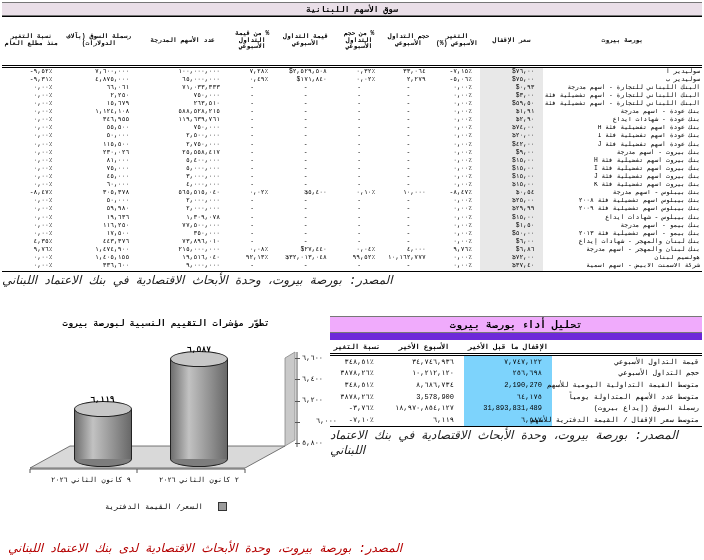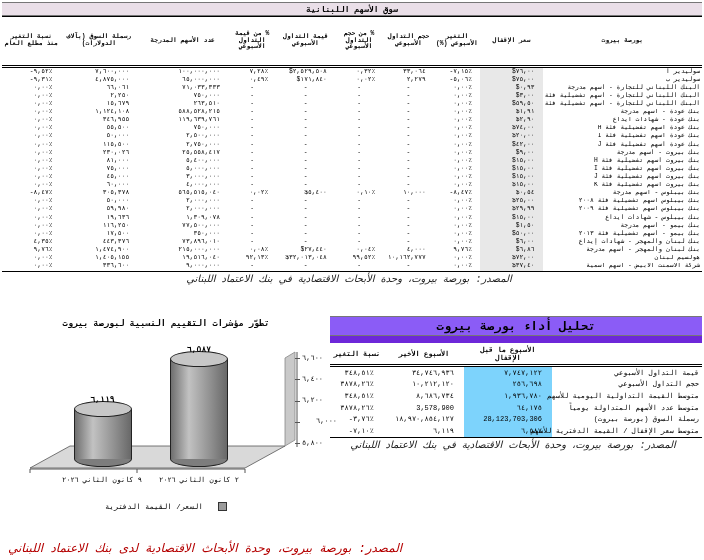--- a/index.html
+++ b/index.html
@@ -12,21 +12,21 @@
   table{border-collapse:collapse;table-layout:fixed;}
   .market table{width:700px;direction:rtl;font-size:6.3px;line-height:1.1;}
   .market th{font-weight:bold;text-align:center;vertical-align:middle;padding:2px 1px;
              border-top:1.5px solid #000;border-bottom:3px double #000;background:#fff;height:44px;}
   .market td{padding:0.6px 2px;white-space:nowrap;overflow:hidden;}
   .market tr.last td{border-bottom:1.5px solid #000;}
   td.name{text-align:right;}
   td.num{direction:ltr;text-align:right;padding-left:2px;padding-right:8px;}
   td.num.dash{text-align:center;padding-right:2px;}
   td.price{background:#e8e8e8;}
-  .src{direction:rtl;text-align:center;font-style:italic;font-size:10px;color:#222;
+  .src{direction:rtl;text-align:left;font-style:italic;font-size:12px;color:#222;
        padding:1.5px 6px 0 0;}
   
   .chartwrap{position:absolute;left:6px;top:316px;width:336px;height:206px;}
   .ctitle{position:absolute;top:2px;left:0;width:320px;text-align:center;font-weight:bold;
           font-size:8.6px;direction:rtl;}
   .plot{position:absolute;left:0;top:0;width:336px;height:206px;}
   .plot svg{position:absolute;left:0;top:0;z-index:1;}
   .cyl{position:absolute;z-index:2;}
   .cyl-body{position:absolute;left:0;right:0;top:0;bottom:0;
             background:linear-gradient(90deg,#6f6f6f 0%,#c2c2c2 32%,#8e8e8e 72%,#686868 100%);
@@ -40,21 +40,21 @@
   .ytick{position:absolute;left:296px;width:38px;font-size:7px;direction:ltr;z-index:3;}
   .ytickmark{position:absolute;left:289px;width:5px;height:1px;background:#555;z-index:3;}
   .xlabel{position:absolute;width:116px;text-align:center;font-size:7px;direction:rtl;z-index:3;}
   .legend{position:absolute;left:60px;top:186px;width:200px;display:flex;flex-direction:row-reverse;
           justify-content:center;align-items:center;gap:15px;font-size:7.4px;direction:ltr;z-index:3;}
   .legend-swatch{display:inline-block;width:7px;height:7px;background:#9a9a9a;border:1px solid #333;}
   .chart-src{position:absolute;left:8px;top:541px;font-style:italic;font-size:12px;
              color:#b40000;direction:rtl;}
   
   .perf{position:absolute;left:330px;top:316px;width:372px;}
-  .perf .tbar{background:#8b5cf6;font-size:12px;}
+  .perf .tbar{background:#f0abfc;font-size:10px;}
   .perf table{width:372px;direction:rtl;font-size:7px;}
   .perf th{font-weight:bold;text-align:center;padding:2.5px 2px;border-top:7px solid #6d28d9;
            border-bottom:3px double #000;}
   .perf td{padding:1.8px 3px;white-space:nowrap;}
   .perf td.lbl{text-align:right;}
   .perf td.num{direction:ltr;text-align:right;padding-right:10px;}
   .perf td.prev{background:#7dd3fc;}
   .perf tr.last td{border-bottom:1.5px solid #000;}
 </style>
 </head>
@@ -441,21 +441,21 @@
           <div class="cyl-top"></div>
         </div>
         <div class="bar-label" style="left: 163px; top: 29.3813px;">٦,٥٨٧</div>
         <div class="xlabel" style="left: 135px; top: 160px;">٢ كانون الثاني ٢٠٢٦</div>
         <div class="cyl" style="left: 67.5px; top: 93.1063px; width: 58px; height: 49.8937px;">
           <div class="cyl-bot"></div>
           <div class="cyl-body"></div>
           <div class="cyl-top"></div>
         </div>
         <div class="bar-label" style="left: 66.5px; top: 79.1063px;">٦,١١٩</div>
-        <div class="xlabel" style="left: 38px; top: 160px;">٩ كانون الثاني ٢٠٢٦</div>
+        <div class="xlabel" style="left: 27px; top: 160px;">٩ كانون الثاني ٢٠٢٦</div>
         <div class="ytick" style="top: 122.5px;">٥,٨٠٠</div>
         <div class="ytickmark" style="top: 127px;"></div>
         <div class="ytick" style="top: 101.25px; margin-left: 14px;">٦,٠٠٠</div>
         <div class="ytickmark" style="top: 105.75px;"></div>
         <div class="ytick" style="top: 80px;">٦,٢٠٠</div>
         <div class="ytickmark" style="top: 84.5px;"></div>
         <div class="ytick" style="top: 58.75px;">٦,٤٠٠</div>
         <div class="ytickmark" style="top: 63.25px;"></div>
         <div class="ytick" style="top: 37.5px;">٦,٦٠٠</div>
         <div class="ytickmark" style="top: 42px;"></div>
@@ -473,21 +473,21 @@
       <colgroup>
         <col style="width:150px">
           <col style="width:88px">
           <col style="width:80px">
           <col style="width:54px">
       </colgroup>
       <thead>
         <tr>
 
         <th></th>
-            <th>الأسبوع ما قبل الإقفال</th>
+            <th>الإقفال ما قبل الأخير</th>
             <th>الأسبوع الأخير</th>
             <th>نسبة التغير</th>
           </tr>
       </thead>
       <tbody>
 
           <tr>
             <td class="lbl">قيمة التداول الأسبوعي</td>
             <td class="num prev">٧,٧٤٧,١٢٢</td>
             <td class="num">٣٤,٧٤٦,٩٣٦</td>
@@ -496,35 +496,35 @@
 
           <tr>
             <td class="lbl">حجم التداول الأسبوعي</td>
             <td class="num prev">٢٥٦,٦٩٨</td>
             <td class="num">١٠,٢١٢,١٢٠</td>
             <td class="num">٣٨٧٨,٢٦٪</td>
           </tr>
 
           <tr>
             <td class="lbl">متوسط القيمة التداولية اليومية للأسهم</td>
-            <td class="num prev">١,٩٣٦,٧٨٠</td>
+            <td class="num prev">2,190,270</td>
             <td class="num">٨,٦٨٦,٧٣٤</td>
             <td class="num">٣٤٨,٥١٪</td>
           </tr>
 
           <tr>
             <td class="lbl">متوسط عدد الأسهم المتداولة يومياً</td>
             <td class="num prev">٦٤,١٧٥</td>
             <td class="num">3,578,900</td>
             <td class="num">٣٨٧٨,٢٦٪</td>
           </tr>
 
           <tr>
-            <td class="lbl">رسملة السوق (بورصة بيروت)</td>
-            <td class="num prev">28,123,703,306</td>
+            <td class="lbl">رسملة السوق (إيداع بيروت)</td>
+            <td class="num prev">31,893,831,489</td>
             <td class="num">١٨,٩٧٠,٨٥٤,١٢٧</td>
             <td class="num">-٣,٧٦٪</td>
           </tr>
 
           <tr class="last">
             <td class="lbl">متوسط سعر الإقفال / القيمة الدفترية للأسهم</td>
             <td class="num prev">٦,٥٨٧</td>
             <td class="num">٦,١١٩</td>
             <td class="num">-٧,١٠٪</td>
           </tr>

